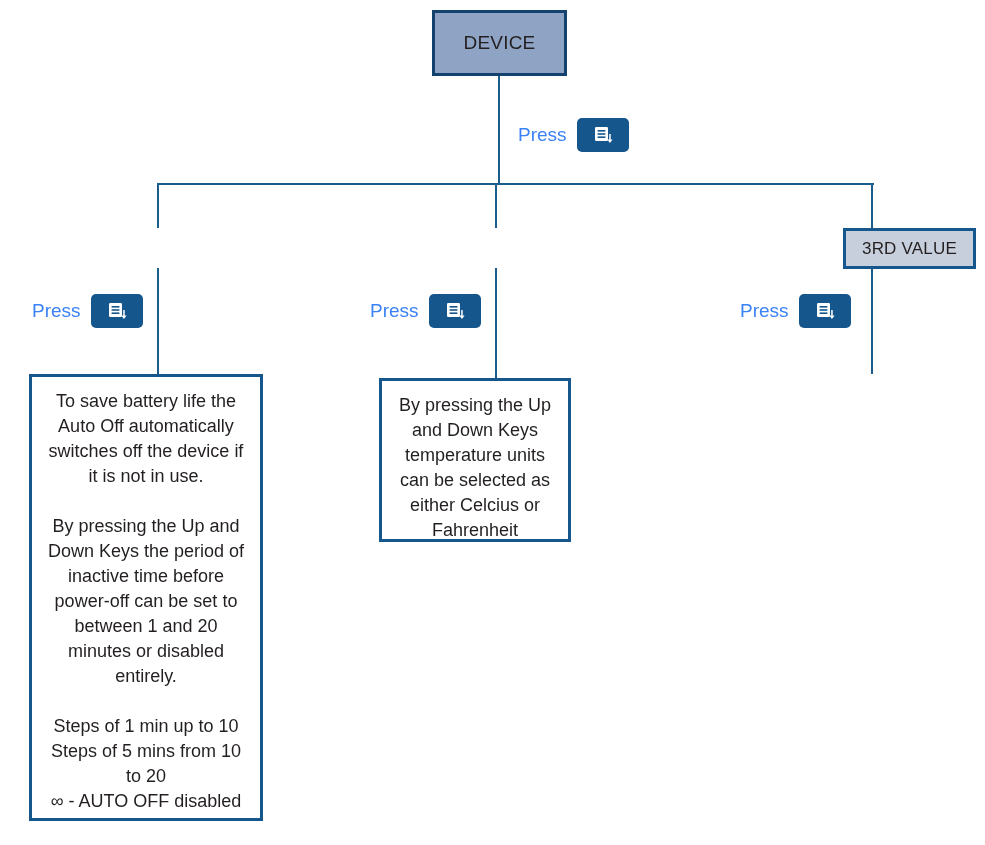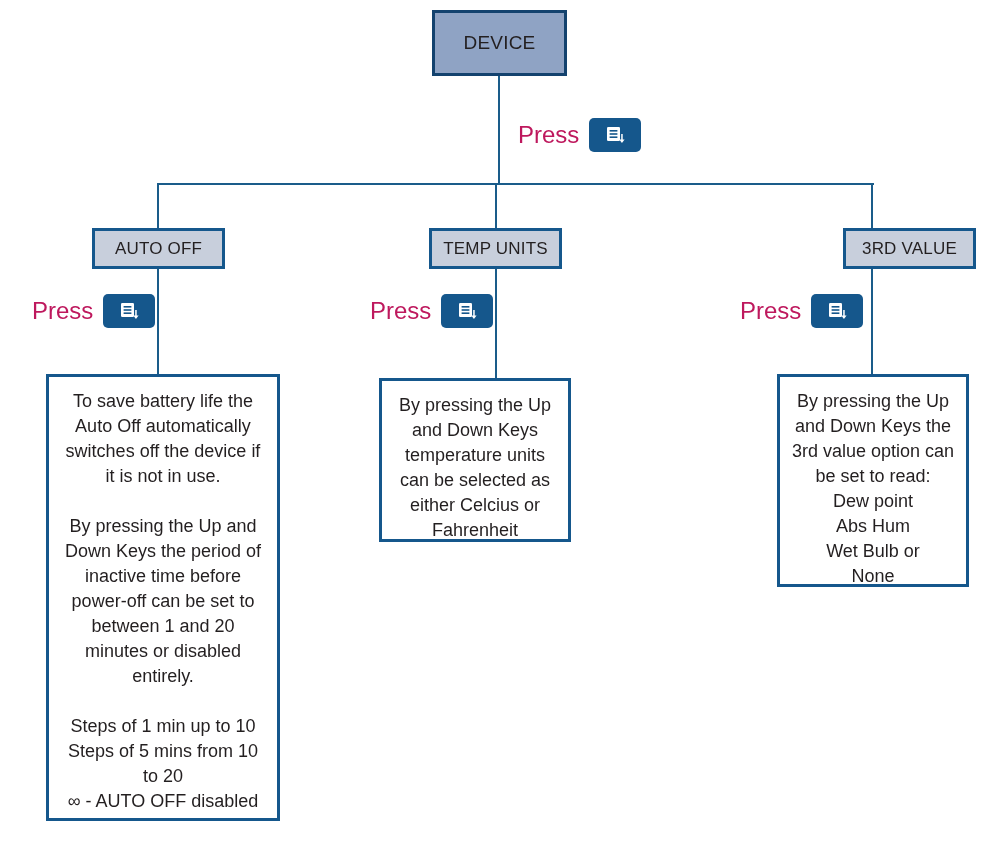--- a/index.html
+++ b/index.html
@@ -72,22 +72,22 @@
   }
 
   
   .press-group {
     position: absolute;
     display: flex;
     align-items: center;
     gap: 10px;
   }
   .press-label {
-    font-size: 24px;
-    color: #be185d;
+    font-size: 19px;
+    color: #3b82f6;
   }
   .key-btn {
     width: 52px;
     height: 34px;
     background: #15578c;
     border-radius: 5px;
     display: flex;
     align-items: center;
     justify-content: center;
   }
@@ -123,51 +123,45 @@
         <rect x="3" y="3" width="13" height="14" rx="1.2" fill="#ffffff"></rect>
         <rect x="5.6" y="6" width="7.8" height="1.6" fill="#15578c"></rect>
         <rect x="5.6" y="9.2" width="7.8" height="1.6" fill="#15578c"></rect>
         <rect x="5.6" y="12.4" width="7.8" height="1.6" fill="#15578c"></rect>
         <rect x="17.2" y="10" width="1.5" height="7" fill="#ffffff"></rect>
         <path d="M15.3 15.4 L17.95 19 L20.6 15.4 Z" fill="#ffffff"></path>
       </svg>
     </span>
   </div>
 
-  <div class="node node-branch" style="left:92px; top:228px; width:133px; height:41px;">
-    <span>AUTO OFF</span>
-  </div>
 
   <div class="press-group" style="left:32px; top:294px;">
     <span class="press-label">Press</span>
     <span class="key-btn">
       <svg width="22" height="22" viewBox="0 0 22 22" aria-hidden="true">
         <rect x="3" y="3" width="13" height="14" rx="1.2" fill="#ffffff"></rect>
         <rect x="5.6" y="6" width="7.8" height="1.6" fill="#15578c"></rect>
         <rect x="5.6" y="9.2" width="7.8" height="1.6" fill="#15578c"></rect>
         <rect x="5.6" y="12.4" width="7.8" height="1.6" fill="#15578c"></rect>
         <rect x="17.2" y="10" width="1.5" height="7" fill="#ffffff"></rect>
         <path d="M15.3 15.4 L17.95 19 L20.6 15.4 Z" fill="#ffffff"></path>
       </svg>
     </span>
   </div>
 
-  <div class="desc" style="left:46px; top:374px; width:234px; height:447px;">
+  <div class="desc" style="left:29px; top:374px; width:234px; height:447px;">
     <p>To save battery life the Auto Off automatically switches off the device if it is not in use.
 
 By pressing the Up and Down Keys the period of inactive time before power-off can be set to between 1 and 20 minutes or disabled entirely.
 
 Steps of 1 min up to 10
 Steps of 5 mins from 10 to 20
 ∞ - AUTO OFF disabled</p>
   </div>
 
-  <div class="node node-branch" style="left:429px; top:228px; width:133px; height:41px;">
-    <span>TEMP UNITS</span>
-  </div>
 
   <div class="press-group" style="left:370px; top:294px;">
     <span class="press-label">Press</span>
     <span class="key-btn">
       <svg width="22" height="22" viewBox="0 0 22 22" aria-hidden="true">
         <rect x="3" y="3" width="13" height="14" rx="1.2" fill="#ffffff"></rect>
         <rect x="5.6" y="6" width="7.8" height="1.6" fill="#15578c"></rect>
         <rect x="5.6" y="9.2" width="7.8" height="1.6" fill="#15578c"></rect>
         <rect x="5.6" y="12.4" width="7.8" height="1.6" fill="#15578c"></rect>
         <rect x="17.2" y="10" width="1.5" height="7" fill="#ffffff"></rect>
@@ -191,21 +185,14 @@
         <rect x="3" y="3" width="13" height="14" rx="1.2" fill="#ffffff"></rect>
         <rect x="5.6" y="6" width="7.8" height="1.6" fill="#15578c"></rect>
         <rect x="5.6" y="9.2" width="7.8" height="1.6" fill="#15578c"></rect>
         <rect x="5.6" y="12.4" width="7.8" height="1.6" fill="#15578c"></rect>
         <rect x="17.2" y="10" width="1.5" height="7" fill="#ffffff"></rect>
         <path d="M15.3 15.4 L17.95 19 L20.6 15.4 Z" fill="#ffffff"></path>
       </svg>
     </span>
   </div>
 
-  <div class="desc" style="left:777px; top:374px; width:192px; height:213px;">
-    <p>By pressing the Up and Down Keys the 3rd value option can be set to read:
-Dew point
-Abs Hum
-Wet Bulb or
-None</p>
-  </div>
 
 </div>
 
 </body></html>

